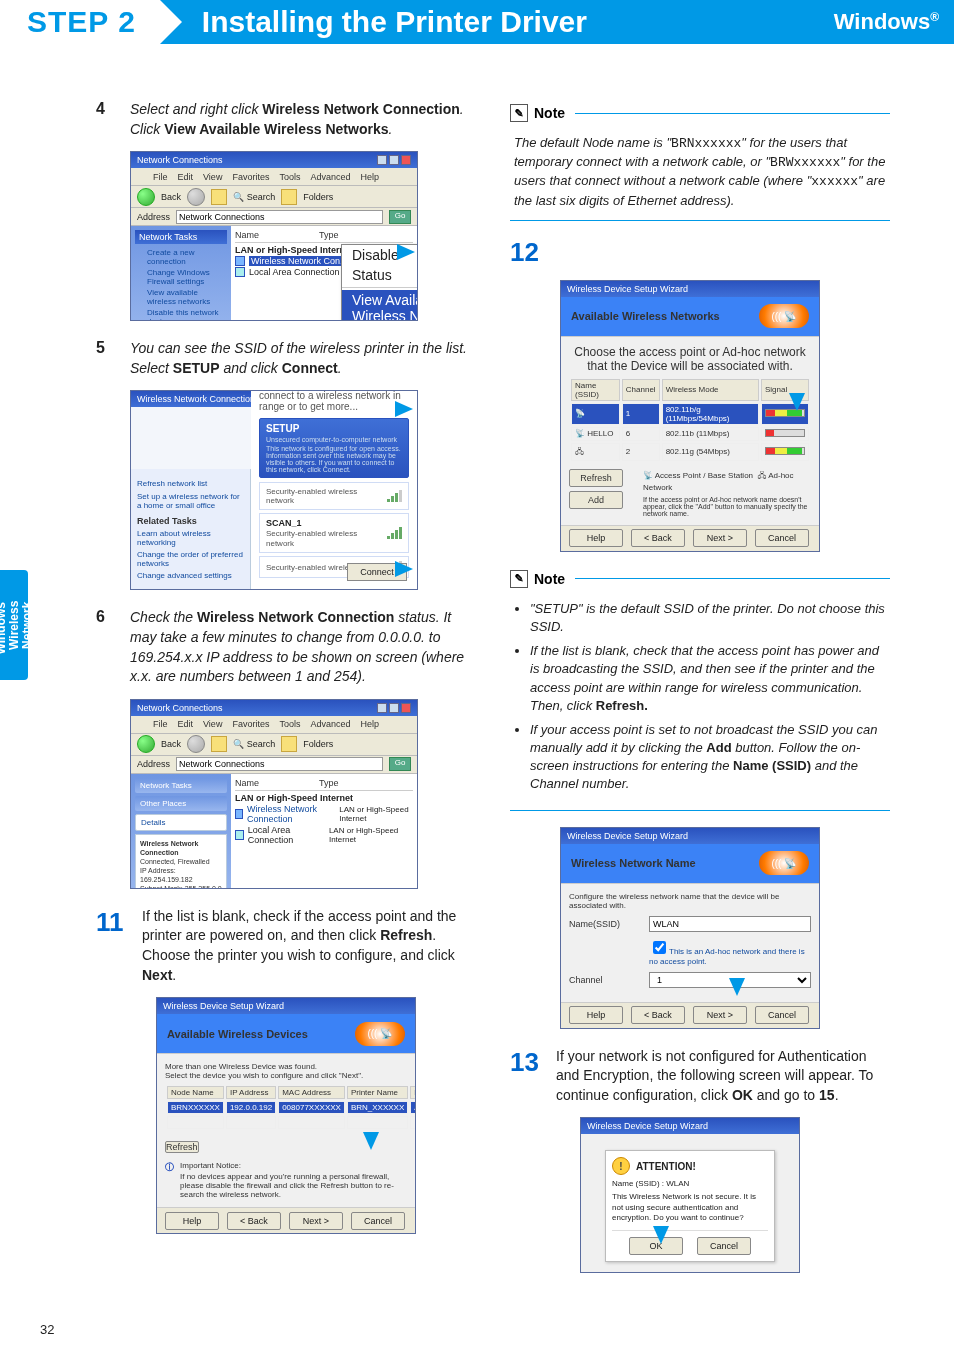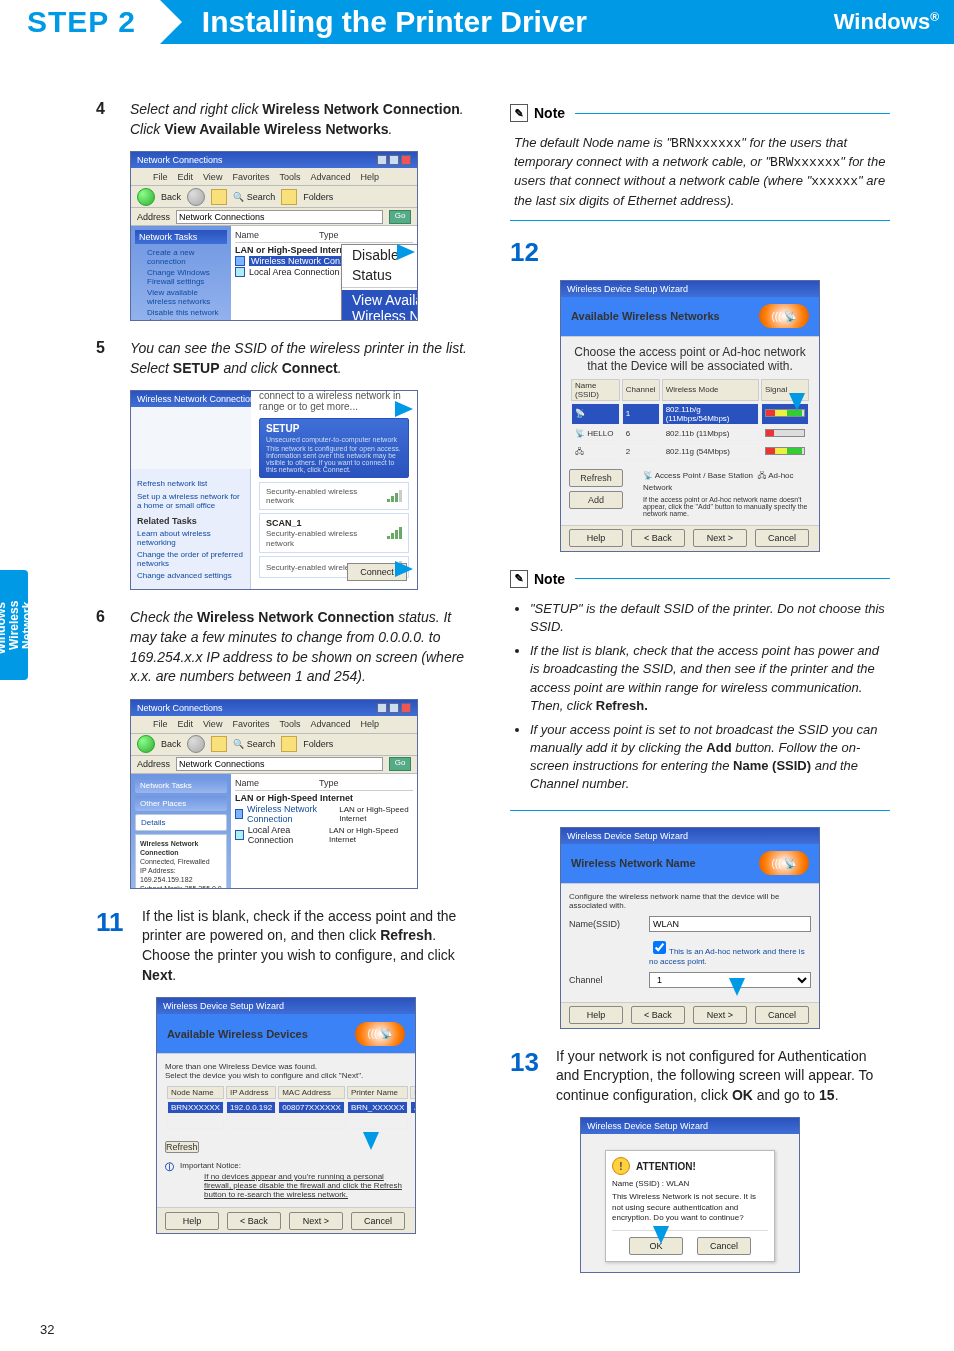--- a/index.html
+++ b/index.html
@@ -523,21 +523,21 @@
                 <td></td>
                 <td></td>
               </tr>
         </tbody>
           </table>
         <div style="margin-top:8px;"><span class="wiz-btn">Refresh</span></div>
         <div style="margin-top:6px;display:flex;gap:6px;align-items:flex-start;">
           <span style="color:#2a52be;font-weight:bold;">ⓘ</span>
           <div style="font-size:8px;">
             <div style="color:#333;">Important Notice:</div>
-            <div style="margin-left:24px;margin-top:2px;text-decoration:underline;">If no devices appear and you're running a personal firewall, please disable the firewall and click the Refresh button to re-search the wireless network.</div>
+            <div style="margin-left:0;margin-top:2px;">If no devices appear and you're running a personal firewall, please disable the firewall and click the Refresh button to re-search the wireless network.</div>
           </div>
         </div>
       </div>
       <div class="wiz-btnrow">
         <span class="wiz-btn left">Help</span>
         <span class="wiz-btn">&lt; Back</span>
         <span class="wiz-btn">Next &gt;</span>
         <span class="wiz-btn">Cancel</span>
       </div>
       <span class="arrow down" style="right:36px;top:134px;"></span>

